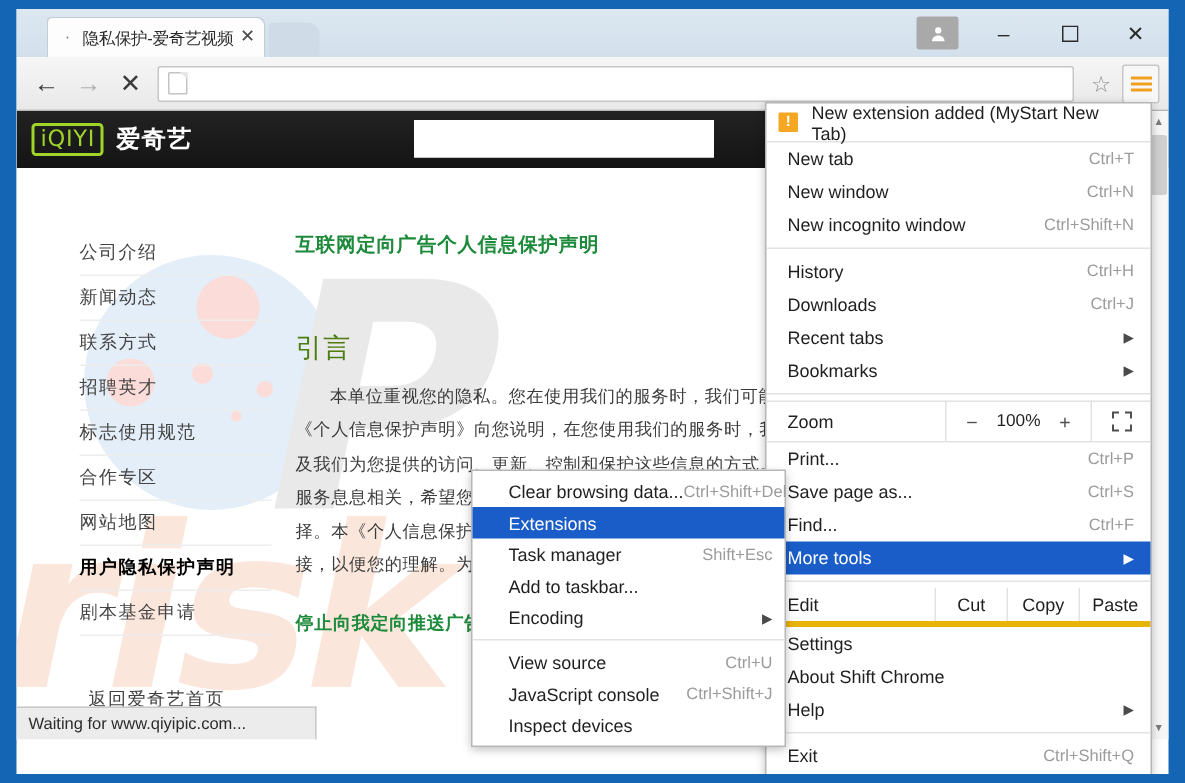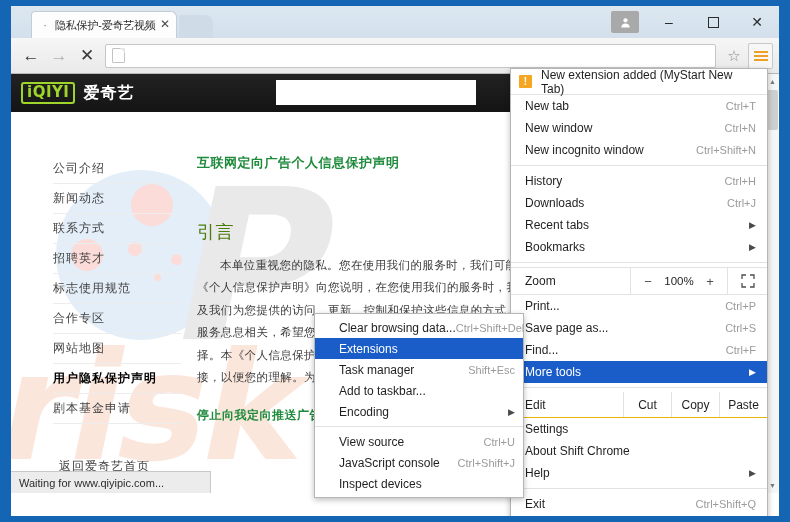--- a/index.html
+++ b/index.html
@@ -228,21 +228,21 @@
     display: flex;
     align-items: center;
     padding-left: 10px;
     z-index: 3;
   }
   .logo-box {
     border: 2px solid #9fd52a;
     border-radius: 3px;
     color: #9fd52a;
     font-size: 15px;
-    font-weight: bold;
+    font-weight: normal;
     letter-spacing: 0.5px;
     padding: 1px 4px 2px;
     line-height: 1;
     font-family: "DejaVu Sans", sans-serif;
   }
   .logo-cn {
     color: #fff;
     font-size: 16px;
     font-weight: bold;
     margin-left: 8px;
@@ -410,21 +410,21 @@
   }
   .zfull {
     flex: 0 0 40px;
     border-left: 1px solid #e2e2e2;
     display: flex; align-items: center; justify-content: center;
   }
   .cm-edit {
     display: flex;
     align-items: stretch;
     height: 26px;
-    border-bottom: 1px solid #eab308;
+    border-bottom: 4px solid #eab308;
     justify-content: flex-end;
   }
   .cm-edit .elabel {
     flex: 1 1 auto;
     display: flex; align-items: center;
     padding-left: 14px;
   }
   .ebtn {
     flex: 0 0 auto;
     min-width: 48px;

